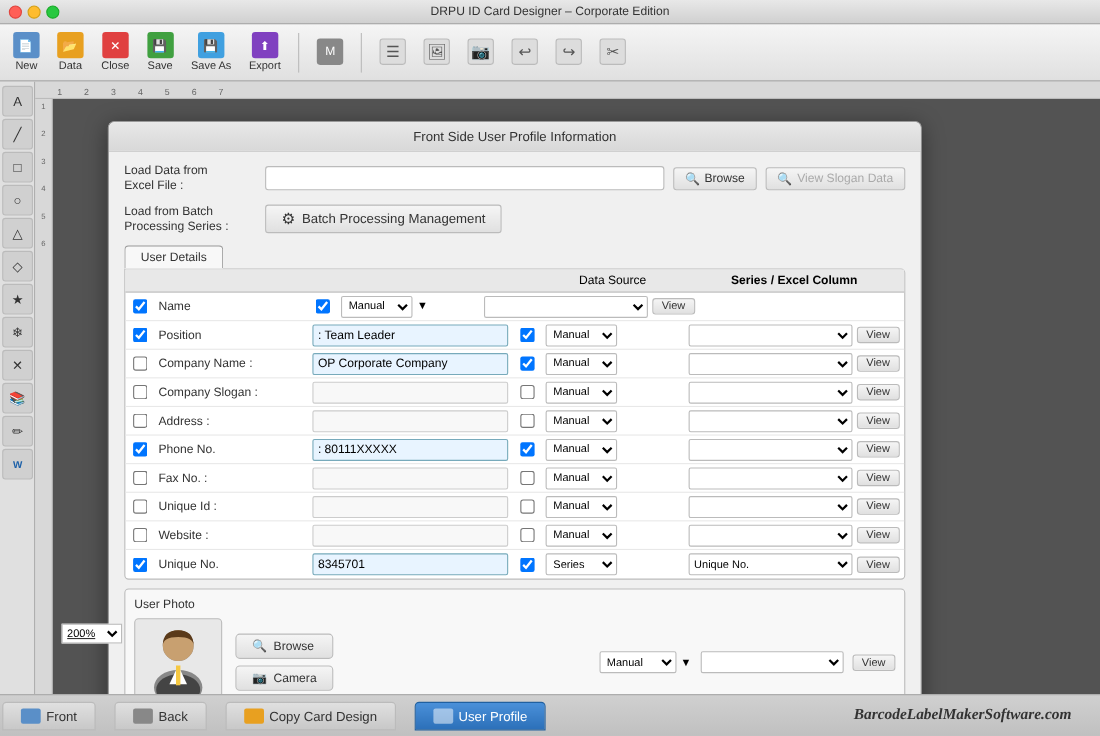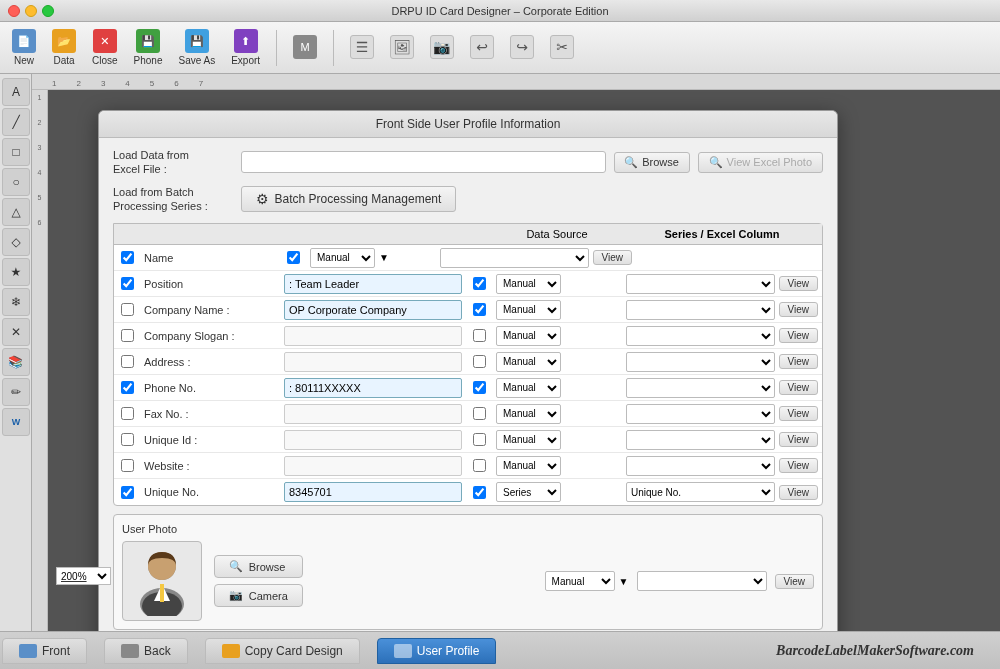--- a/index.html
+++ b/index.html
@@ -516,21 +516,21 @@
     <div class="toolbar-btn">
       <div class="toolbar-icon" style="background:#e8a020; font-size:11px; color:white;">📂</div>
       <span>Data</span>
     </div>
     <div class="toolbar-btn">
       <div class="toolbar-icon" style="background:#e04040; font-size:11px; color:white;">✕</div>
       <span>Close</span>
     </div>
     <div class="toolbar-btn">
       <div class="toolbar-icon" style="background:#40a040; font-size:11px; color:white;">💾</div>
-      <span>Phone</span>
+      <span>Save</span>
     </div>
     <div class="toolbar-btn">
       <div class="toolbar-icon" style="background:#40a0e0; font-size:11px; color:white;">💾</div>
       <span>Save As</span>
     </div>
     <div class="toolbar-btn">
       <div class="toolbar-icon" style="background:#8040c0; font-size:11px; color:white;">⬆</div>
       <span>Export</span>
     </div>
     <div class="toolbar-separator"></div>
@@ -629,32 +629,35 @@
 
                 <div class="load-row">
                   <div class="load-label">Load Data from<br>Excel File :</div>
                   <input class="load-input" type="text" value="" style="">
                   <button class="browse-btn">
                     <span>🔍</span>
                     <span>Browse</span>
                   </button>
                   <button class="view-excel-btn">
                     <span>🔍</span>
-                    <span>View Excel Photo</span>
+                    <span>View Slogan Data</span>
                   </button>
                 </div>
 
                 <div class="batch-row">
                   <div class="batch-label">Load from Batch<br>Processing Series :</div>
                   <button class="batch-btn">
                     <span style="font-size:14px;">⚙</span>
                     <span>Batch Processing Management</span>
                   </button>
                 </div>
 
+                <div class="tabs-row">
+                  <div class="tab active">User Details</div>
+                </div>
 
                 <div class="table-section">
 
                   <div class="table-header-row">
                     <div style="width:26px;"></div>
                     <div class="th-col1"></div>
                     <div class="th-col2"></div>
                     <div style="width:26px;"></div>
                     <div class="th-col3">Data Source</div>
                     <div class="th-col4">Series / Excel Column</div>

